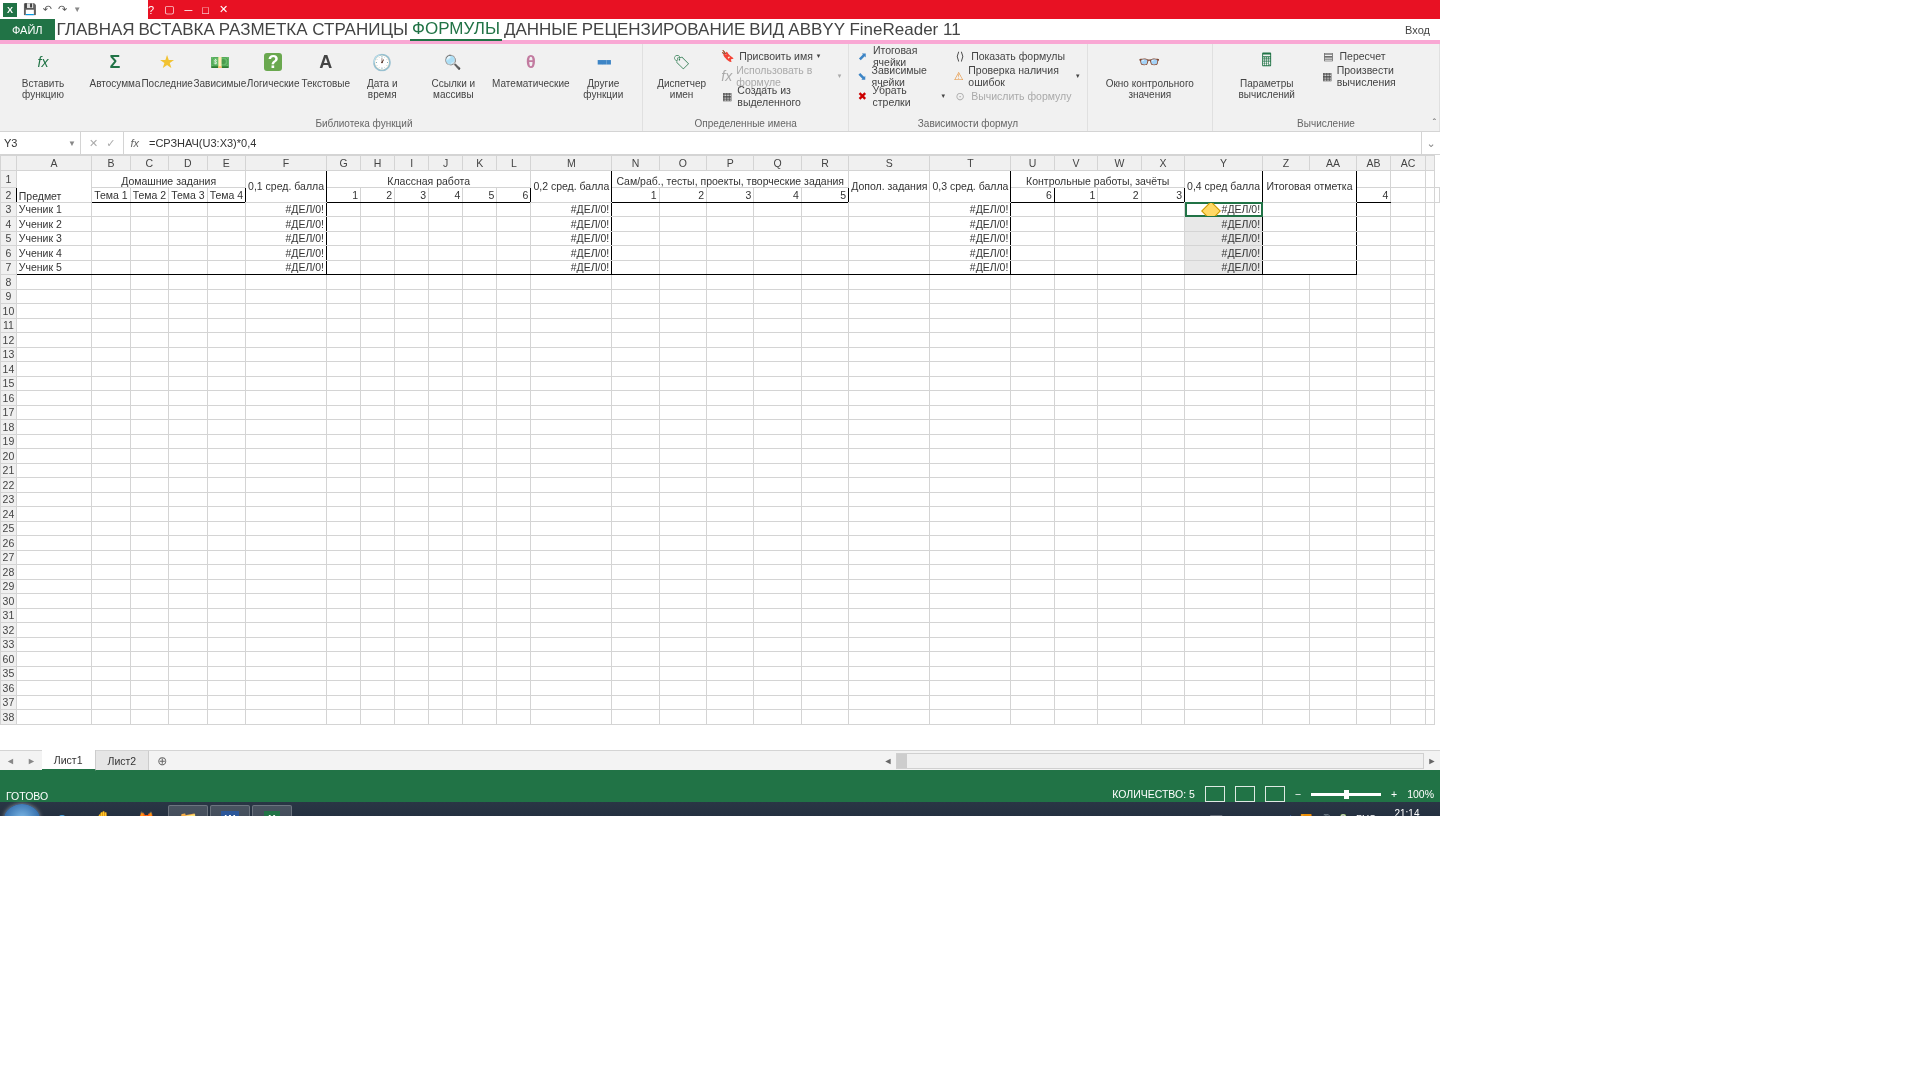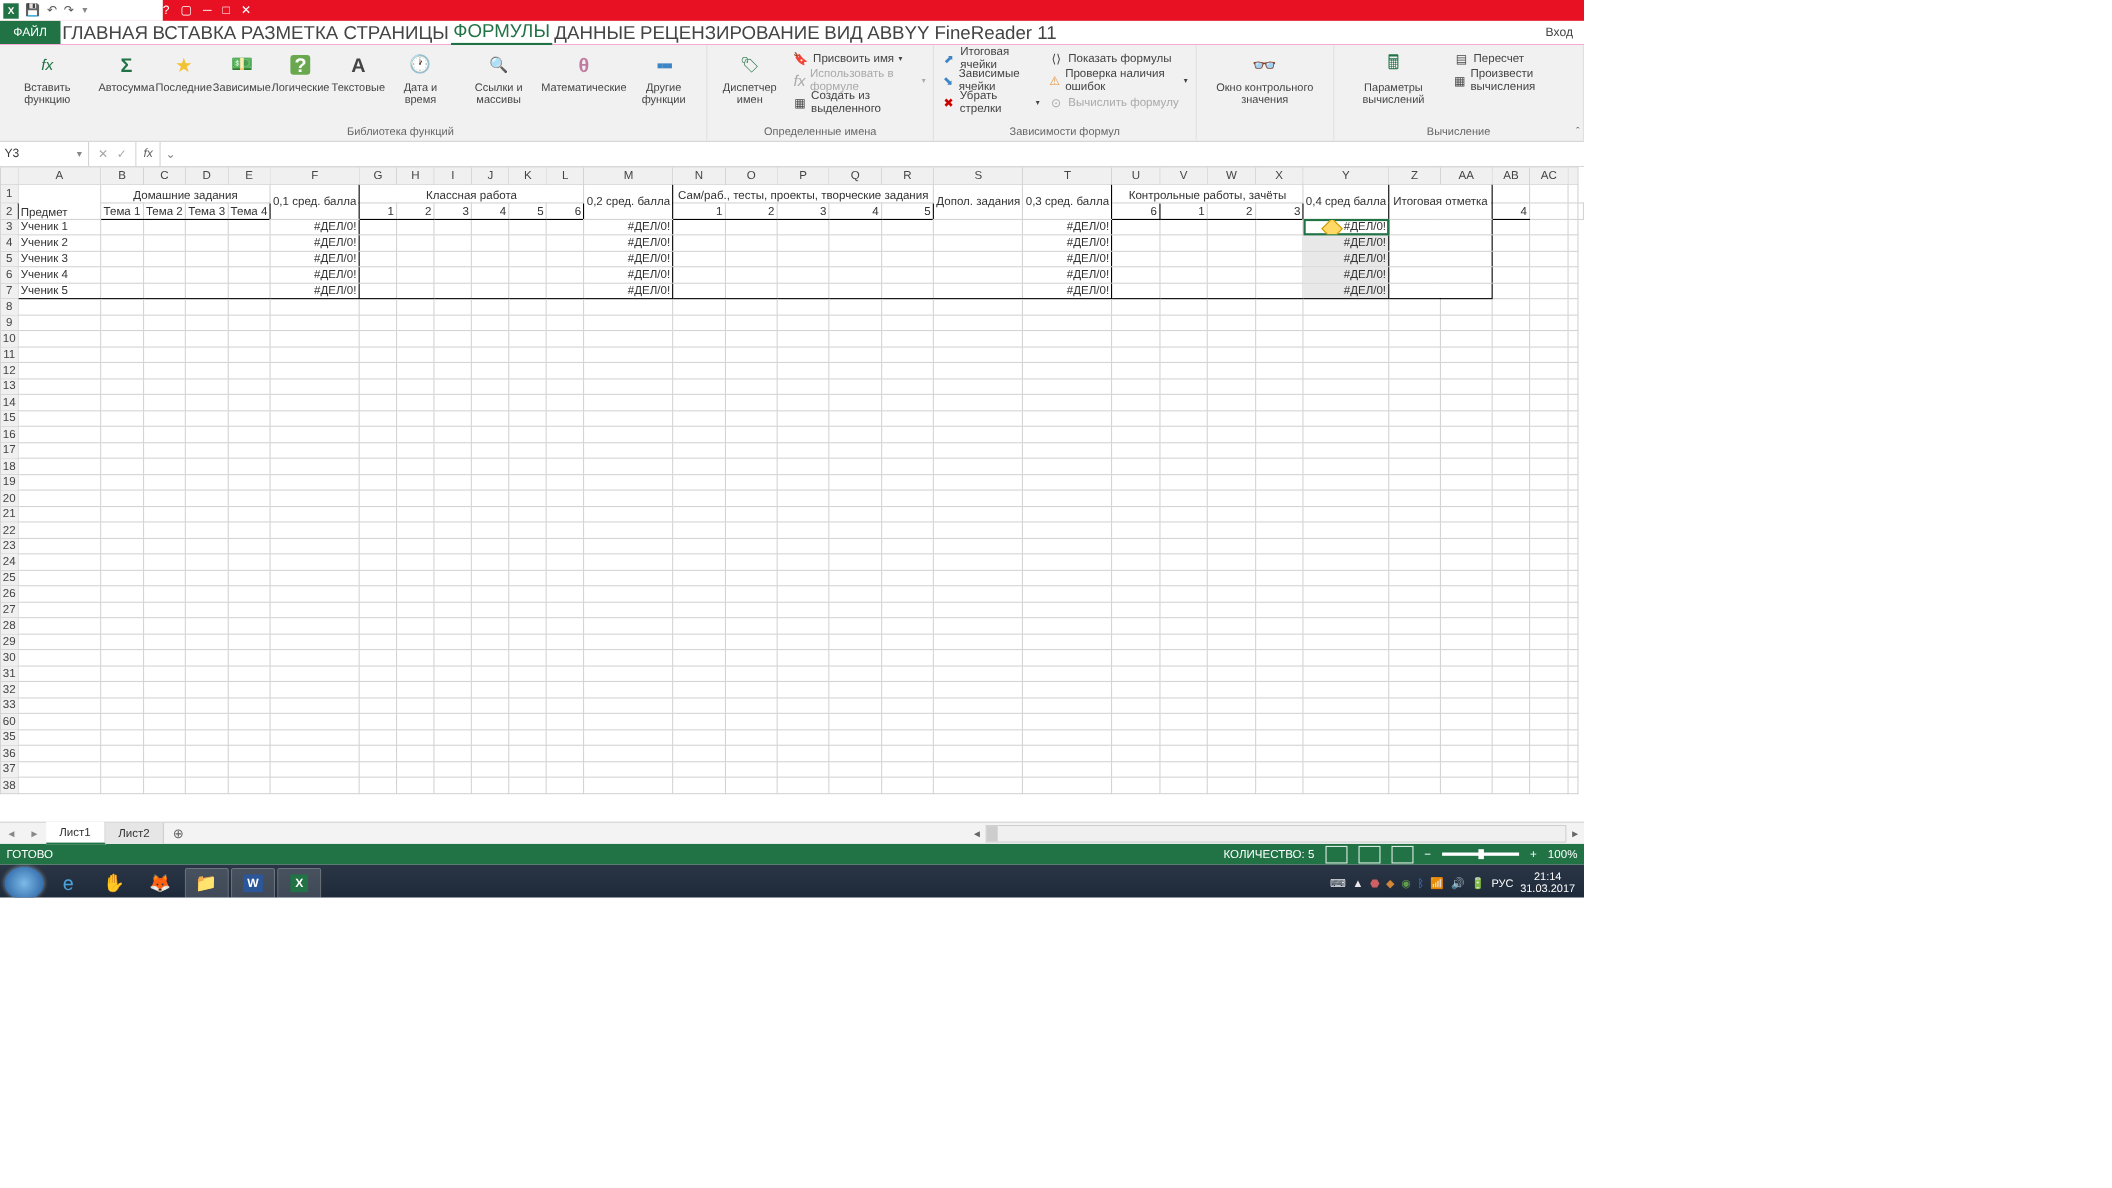--- a/index.html
+++ b/index.html
@@ -2,21 +2,21 @@
 <html><head>
 <meta charset="utf-8">
 <style>
 html,body{margin:0;padding:0;font-family:"Segoe UI",Arial,sans-serif;font-size:11px;color:#333;background:#fff;overflow:hidden;width:1440px;height:816px}
 .titlebar{height:19px;background:#e81123;display:flex;align-items:center;color:#fff}
 .titlebar .qat{display:flex;align-items:center;gap:6px;padding-left:3px;background:#fff;height:19px;min-width:145px}
 .titlebar .qat .xl{background:#217346;color:#fff;width:14px;height:14px;display:flex;align-items:center;justify-content:center;font-weight:bold;font-size:9px}
 .titlebar .qat span{color:#555;font-size:11px}
 .titlebar .title{flex:1;text-align:center;font-size:11px}
 .titlebar .winbtns{display:flex;align-items:center;gap:10px;padding-right:8px;font-size:11px}
-.tabstrip{height:21px;background:#fff;border-bottom:1px solid #f9a8d4;display:flex;align-items:stretch}
+.tabstrip{height:21px;background:#fff;border-bottom:4px solid #f9a8d4;display:flex;align-items:stretch}
 .tabstrip .filetab{background:#217346;color:#fff;padding:0 12px;display:flex;align-items:center;font-size:11px}
 .tabstrip .tab{padding:0 2px;display:flex;align-items:center;color:#444;font-size:17px;cursor:pointer}
 .tabstrip .tab.active{color:#217346;border-bottom:2px solid #217346;margin-bottom:-1px;font-weight:normal}
 .tabstrip .signin{margin-left:auto;padding-right:10px;display:flex;align-items:center;color:#444}
 .ribbon{height:87px;background:#f1f1f1;border-bottom:1px solid #d4d4d4;display:flex;align-items:stretch;position:relative}
 .ribbon .group{border-right:1px solid #e0e0e0;display:flex;flex-direction:column;padding:2px 4px 0}
 .ribbon .group .controls{flex:1;display:flex;align-items:flex-start;gap:2px}
 .ribbon .group .glabel{text-align:center;font-size:10px;color:#666;padding-bottom:2px}
 .bigbtn{display:flex;flex-direction:column;align-items:center;justify-content:flex-start;padding:2px 4px;min-width:42px;cursor:pointer}
 .bigbtn .ic{width:28px;height:28px;display:flex;align-items:center;justify-content:center;font-size:18px;color:#217346}
@@ -50,21 +50,21 @@
 .errind{position:absolute;width:12px;height:12px;transform:rotate(45deg);background:#ffd966;border:1px solid #cc9900;margin-left:-18px;margin-top:1px}
 .sheettabs{height:19px;border-top:1px solid #d4d4d4;display:flex;align-items:center;background:#f3f3f3;position:relative}
 .sheettabs .nav{padding:0 6px;color:#888;font-size:9px}
 .sheettabs .st{padding:0 12px;height:100%;display:flex;align-items:center;border-right:1px solid #ccc;background:#e6e6e6;font-size:10.5px;cursor:pointer}
 .sheettabs .st.active{background:#fff;border-bottom:2px solid #217346}
 .sheettabs .add{padding:0 8px;color:#666;font-size:12px}
 .sheettabs .hscroll{position:absolute;right:0;width:560px;height:100%;display:flex;align-items:center}
 .sheettabs .hscroll .track{flex:1;height:14px;background:#f0f0f0;border:1px solid #d0d0d0;position:relative}
 .sheettabs .hscroll .thumb{position:absolute;left:0;width:10px;height:100%;background:#cdcdcd}
 .sheettabs .hscroll .arr{width:16px;text-align:center;color:#666;font-size:9px}
-.statusbar{height:19px;background:#217346;color:#fff;display:flex;align-items:center;font-size:10.5px;padding:0 6px}
+.statusbar{height:32px;background:#217346;color:#fff;display:flex;align-items:flex-end;font-size:10.5px;padding:0 6px}
 .statusbar .right{margin-left:auto;display:flex;align-items:center;gap:10px}
 .statusbar .viewbtn{width:18px;height:14px;border:1px solid #fff;opacity:.85}
 .statusbar .slider{width:70px;height:3px;background:#fff;position:relative}
 .statusbar .slider .th{position:absolute;left:33px;top:-3px;width:5px;height:9px;background:#fff}
 .taskbar{height:34px;background:linear-gradient(#2a3645,#1c2838);display:flex;align-items:center;padding:0 4px;gap:2px}
 .taskbar .tb{width:40px;height:28px;display:flex;align-items:center;justify-content:center;border-radius:2px}
 .taskbar .tb.active{background:rgba(255,255,255,.15);box-shadow:inset 0 0 0 1px rgba(255,255,255,.2)}
 .taskbar .start{width:36px;height:30px;border-radius:50%;background:radial-gradient(circle,#7db9e8,#1e5799);box-shadow:0 0 4px rgba(255,255,255,.5)}
 .taskbar .tray{margin-left:auto;display:flex;align-items:center;gap:6px;color:#fff;font-size:10px}
 .taskbar .tray .clock{text-align:center;line-height:11px;padding-right:4px}
@@ -257,20 +257,21 @@
 <div class="formulabar">
   <div class="namebox">
       <span>Y3</span>
       <span class="dd">▼</span>
     </div>
   <div class="fb-btns">
     <span>✕</span>
     <span>✓</span>
   </div>
   <span class="fb-fx">fx</span>
+  <div class="fb-input">=СРЗНАЧ(U3:X3)*0,4</div>
   <div class="fb-expand">⌄</div>
 </div>
 
 <div class="gridwrap">
 <table class="grid" id="grid">
       <tbody>
         <tr>
           <th class="rh"></th>
           <th style="width:95px">A</th>
           <th style="width:38px">B</th>

